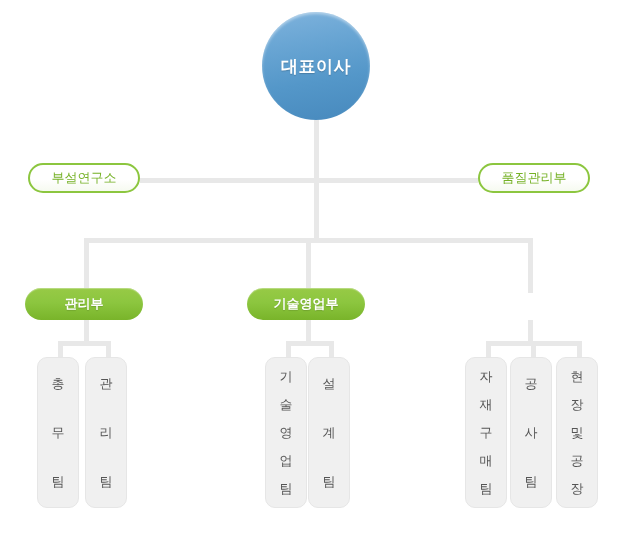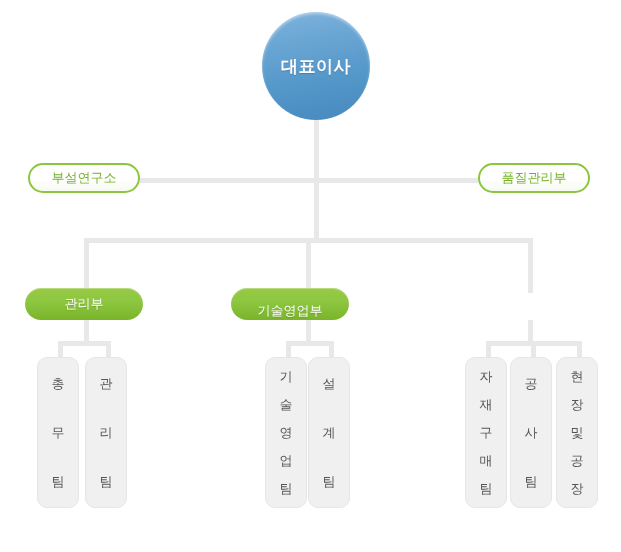--- a/index.html
+++ b/index.html
@@ -74,21 +74,21 @@
     background: linear-gradient(180deg, #97ca46 0%, #8cc63f 45%, #79b42a 100%);
     display: flex;
     align-items: center;
     justify-content: center;
     box-sizing: border-box;
     box-shadow: inset 0 1px 1px rgba(255,255,255,0.35);
   }
   .dept-label {
     color: #ffffff;
     font-size: 13px;
-    font-weight: normal;
+    font-weight: bold;
     text-shadow: 0 1px 1px rgba(0,0,0,0.15);
   }
 
   
   .team-node {
     position: absolute;
     width: 42px;
     border-radius: 10px;
     background: #f0f0f0;
     border: 1px solid #e6e6e6;
@@ -146,21 +146,21 @@
   </div>
 
   <div class="staff-node" style="left:478px; top:163px; width:112px;">
     <span class="staff-label">품질관리부</span>
   </div>
 
   <div class="dept-node" style="left:25px; top:288px; width:118px;">
     <span class="dept-label">관리부</span>
   </div>
 
-  <div class="dept-node" style="left:231px; top:288px; width:118px;align-items:flex-end;">
+  <div class="dept-node" style="left:247px; top:288px; width:118px;">
     <span class="dept-label">기술영업부</span>
   </div>
 
 
   <div class="team-node" style="left:37px; top:357px; height:151px;">
     <span class="team-char">총</span>
     <span class="team-char" style="margin-top:36px;">무</span>
     <span class="team-char" style="margin-top:36px;">팀</span>
   </div>
 

